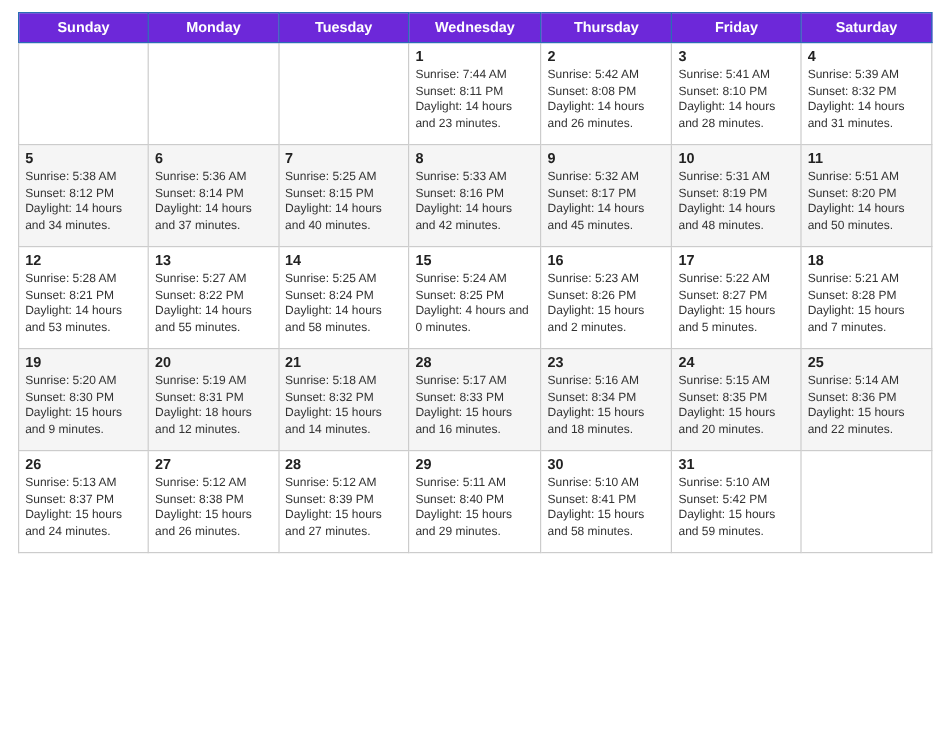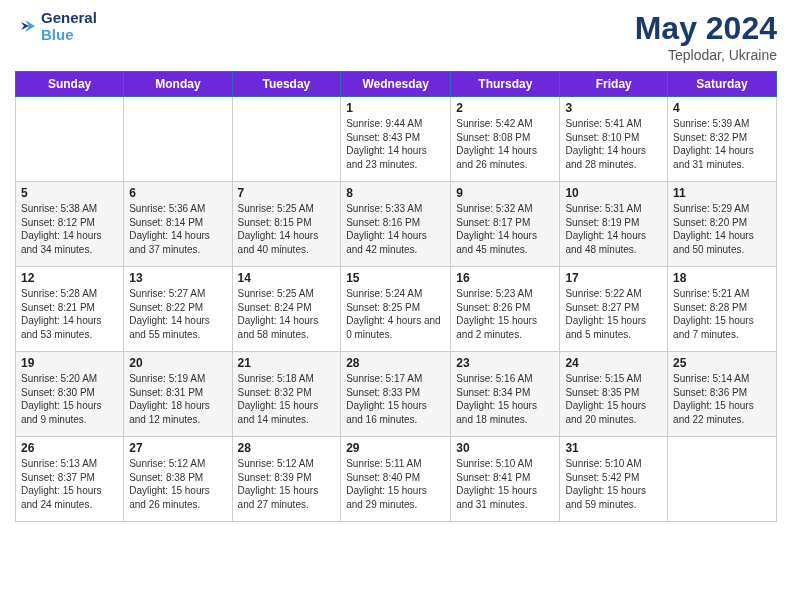--- a/index.html
+++ b/index.html
@@ -74,38 +74,20 @@
       line-height: 1.35;
     }
     .empty-cell {
       background: #fff !important;
     }
   </style>
 </head>
 <body>
 
 <div class="container">
-  <div class="header-row">
-    <div class="logo">
-    <div style="display:flex;align-items:center;">
-      <svg width="22" height="22" viewBox="0 0 22 22" style="margin-right:4px;">
-        <polygon points="10,4 20,10 10,16 14,10" fill="#4a9fd4"></polygon>
-        <polygon points="6,6 14,10 6,14 9,10" fill="#1a3a6b"></polygon>
-      </svg>
-      <div style="line-height:1.1;">
-        <div style="font-size:15px;font-weight:bold;color:#1a3a6b;">General</div>
-        <div style="font-size:15px;font-weight:bold;color:#4a9fd4;">Blue</div>
-      </div>
-    </div>
-  </div>
-    <div class="title-block">
-      <div class="title-month">May 2024</div>
-      <div class="title-location">Teplodar, Ukraine</div>
-    </div>
-  </div>
 
   <table class="calendar">
     <thead>
       <tr>
         <th>Sunday</th>
         <th>Monday</th>
         <th>Tuesday</th>
         <th>Wednesday</th>
         <th>Thursday</th>
         <th>Friday</th>
@@ -113,22 +95,22 @@
       </tr>
     </thead>
     <tbody id="calendar-body">
     <tr>
           <td class="empty-cell"></td>
           <td class="empty-cell"></td>
           <td class="empty-cell"></td>
           <td>
           <span class="day-number">1</span>
           <div class="day-info">
-            <span>Sunrise: 9:44 AM</span><br>
-            <span>Sunset: 8:43 PM</span><br>
+            <span>Sunrise: 7:44 AM</span><br>
+            <span>Sunset: 8:11 PM</span><br>
             <span>Daylight: 14 hours and 23 minutes.</span>
           </div>
         </td>
           <td>
           <span class="day-number">2</span>
           <div class="day-info">
             <span>Sunrise: 5:42 AM</span><br>
             <span>Sunset: 8:08 PM</span><br>
             <span>Daylight: 14 hours and 26 minutes.</span>
           </div>
@@ -195,21 +177,21 @@
           <span class="day-number">10</span>
           <div class="day-info">
             <span>Sunrise: 5:31 AM</span><br>
             <span>Sunset: 8:19 PM</span><br>
             <span>Daylight: 14 hours and 48 minutes.</span>
           </div>
         </td>
           <td>
           <span class="day-number">11</span>
           <div class="day-info">
-            <span>Sunrise: 5:29 AM</span><br>
+            <span>Sunrise: 5:51 AM</span><br>
             <span>Sunset: 8:20 PM</span><br>
             <span>Daylight: 14 hours and 50 minutes.</span>
           </div>
         </td>
         </tr>
         <tr>
           <td>
           <span class="day-number">12</span>
           <div class="day-info">
             <span>Sunrise: 5:28 AM</span><br>
@@ -355,21 +337,21 @@
             <span>Sunrise: 5:11 AM</span><br>
             <span>Sunset: 8:40 PM</span><br>
             <span>Daylight: 15 hours and 29 minutes.</span>
           </div>
         </td>
           <td>
           <span class="day-number">30</span>
           <div class="day-info">
             <span>Sunrise: 5:10 AM</span><br>
             <span>Sunset: 8:41 PM</span><br>
-            <span>Daylight: 15 hours and 31 minutes.</span>
+            <span>Daylight: 15 hours and 58 minutes.</span>
           </div>
         </td>
           <td>
           <span class="day-number">31</span>
           <div class="day-info">
             <span>Sunrise: 5:10 AM</span><br>
             <span>Sunset: 5:42 PM</span><br>
             <span>Daylight: 15 hours and 59 minutes.</span>
           </div>
         </td>

